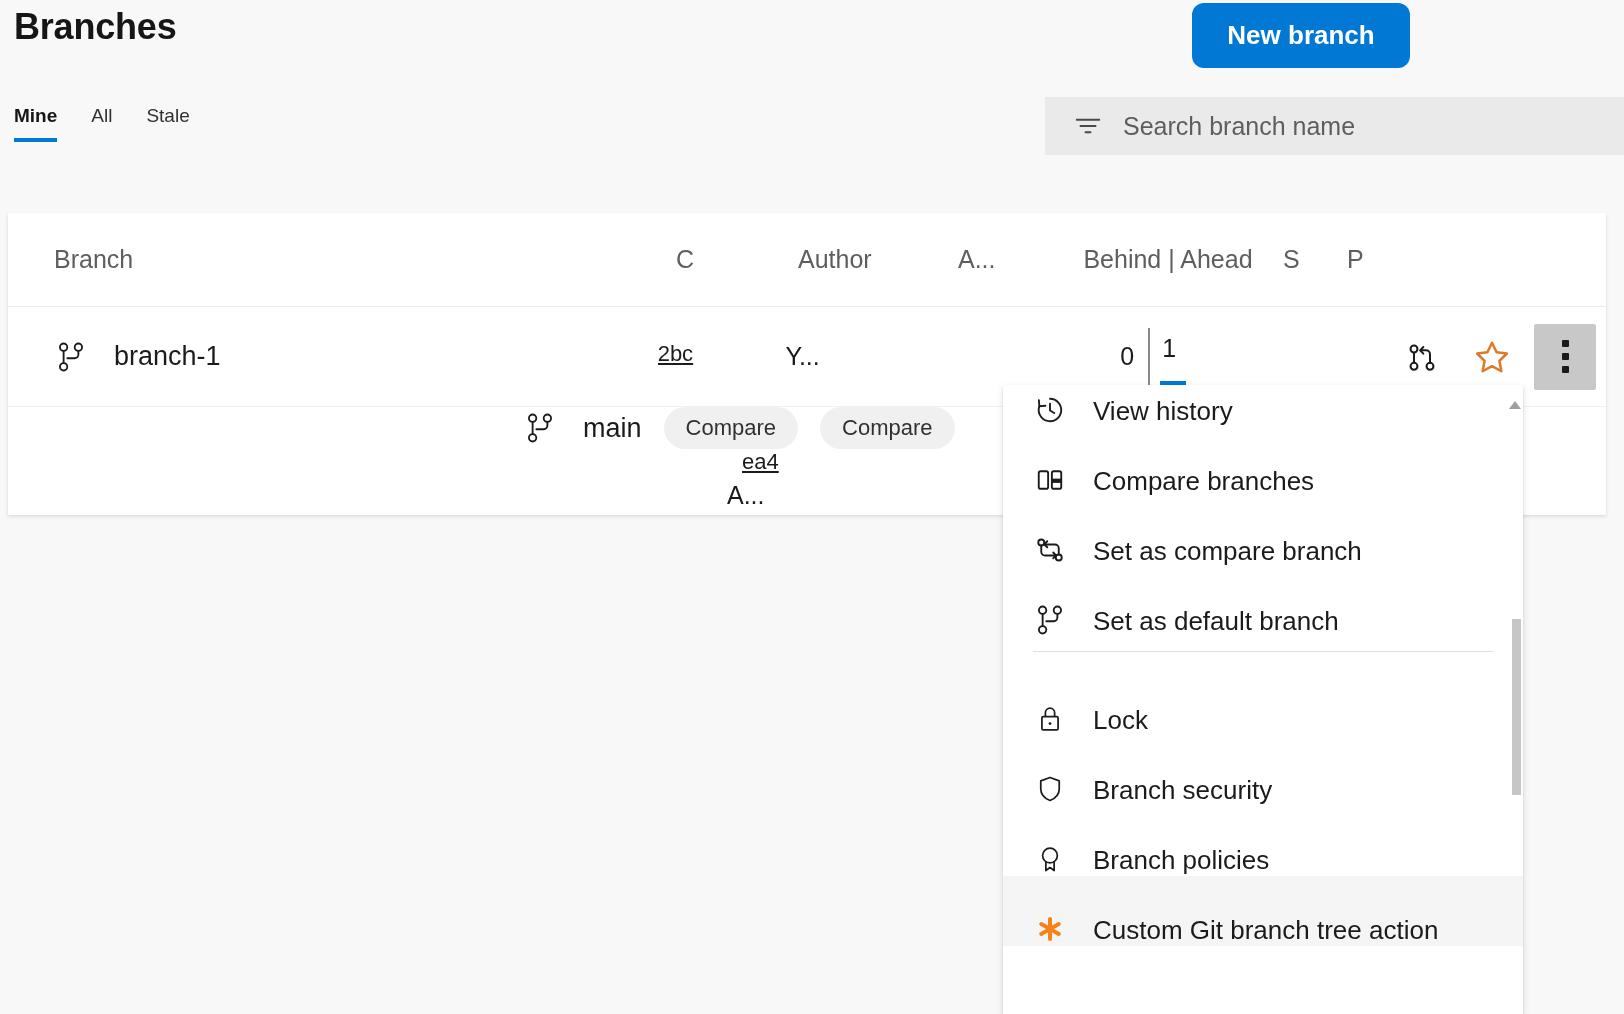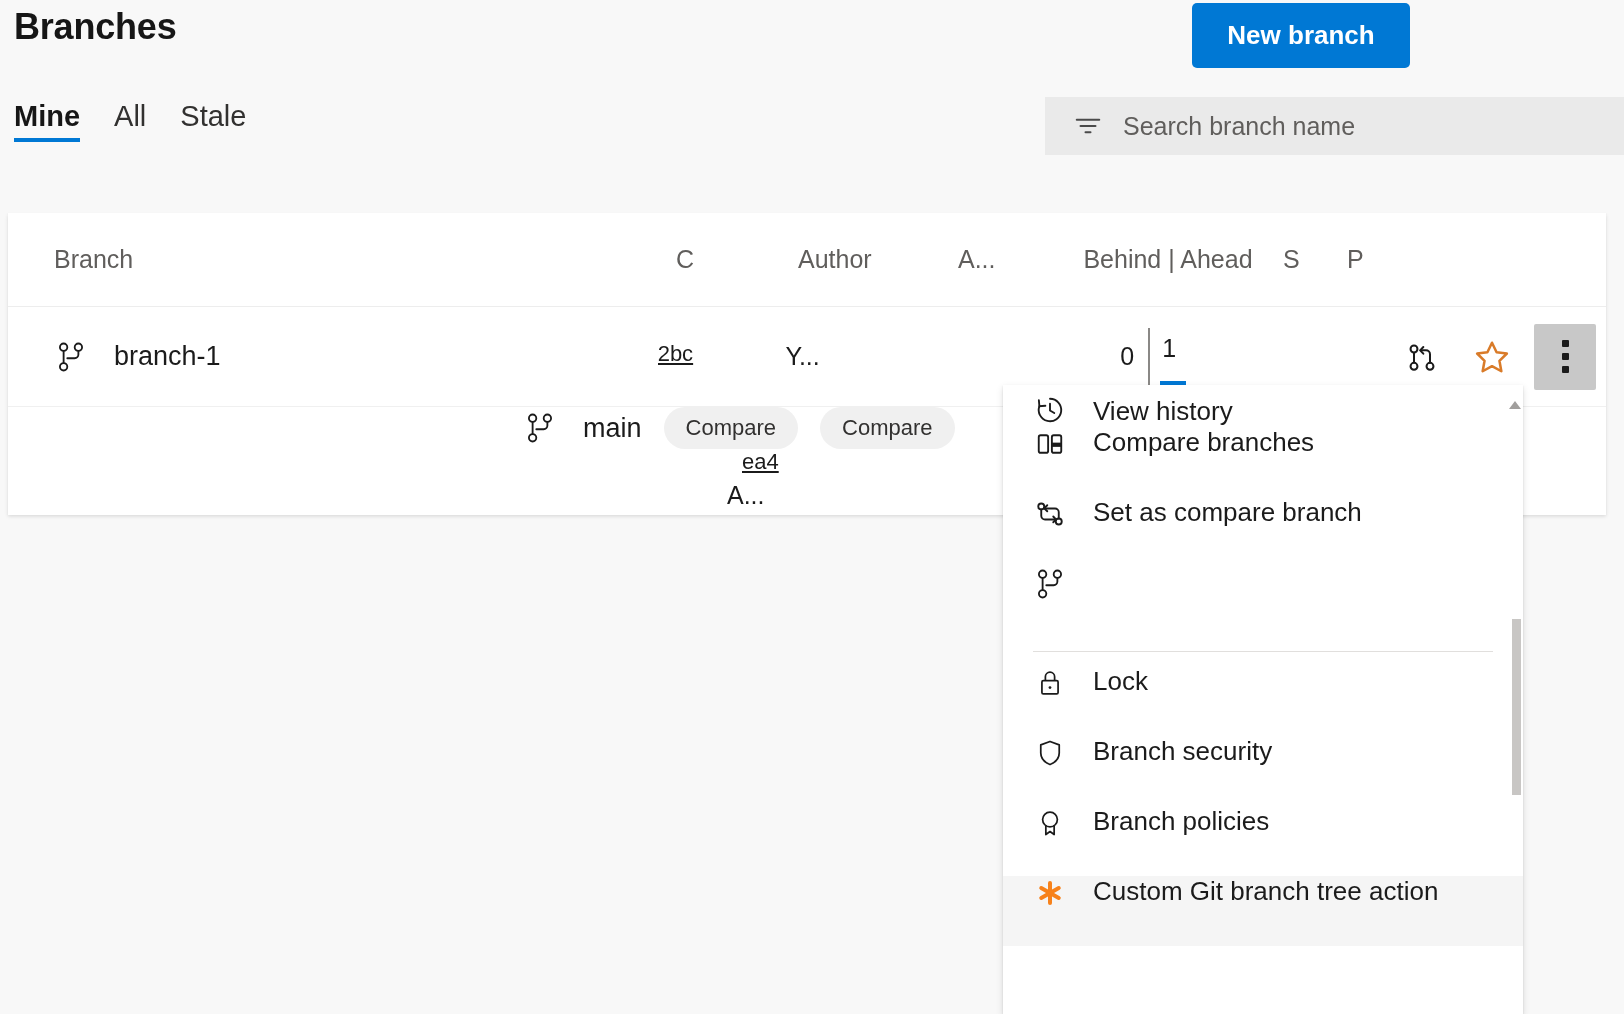--- a/index.html
+++ b/index.html
@@ -22,35 +22,35 @@
   }
   .page-title {
     position: absolute; left: 14px; top: 6px;
     font-size: 36px; font-weight: 600; letter-spacing: -0.2px;
     color: #161616;
   }
   .new-branch-btn {
     position: absolute; right: 10px; top: 3px;
     width: 218px; height: 65px;
     background: #0078d4; color: #ffffff;
-    border: none; border-radius: 5px;
+    border: none; border-radius: 12px;
     font-family: "Liberation Sans", sans-serif;
     font-size: 26px; font-weight: 600;
     cursor: pointer;
     display: flex; align-items: center; justify-content: center;
   }
 
   
   .tabs {
     position: absolute; left: 14px; top: 100px;
     display: flex; align-items: flex-start; gap: 34px;
   }
   .tab {
     position: relative;
-    font-size: 29px;
+    font-size: 19px;
     color: #323130;
     padding-bottom: 28px;
     cursor: pointer;
     line-height: 32px;
   }
   .tab.selected { font-weight: 700; color: #161616; }
   .tab.selected::after {
     content: "";
     position: absolute; left: 0; right: 0; bottom: 18px;
     height: 4px; background: #0078d4;
@@ -161,21 +161,21 @@
   .ctx-menu {
     position: absolute; left: 1003px; top: 385px;
     width: 520px; height: 629px;
     background: #ffffff;
     box-shadow: 0 3.2px 7.2px rgba(0,0,0,0.13), 0 0.6px 1.8px rgba(0,0,0,0.11);
     overflow: hidden;
     z-index: 40;
   }
   .ctx-list { position: relative; }
   .ctx-item {
-    display: flex; align-items: flex-start;
+    display: flex; align-items: flex-end;
     height: 70px; padding-left: 30px;
     cursor: pointer;
     font-size: 26px; color: #1b1b1b;
   }
   .ctx-item.highlight { background: #f5f5f5; }
   .ctx-item .mi-icon {
     width: 34px; height: 34px; margin-right: 26px; flex: 0 0 auto;
     display: flex; align-items: center; justify-content: center;
   }
   .ctx-item.clipped { height: 42px; align-items: flex-end; }
@@ -378,20 +378,21 @@
       <div class="ctx-item">
         <span class="mi-icon">
           <svg width="30" height="32" viewBox="0 0 24 26" fill="none" stroke="#1b1b1b" stroke-width="1.5">
             <circle cx="6" cy="5" r="3"></circle>
             <circle cx="18" cy="5" r="3"></circle>
             <circle cx="6" cy="21" r="3"></circle>
             <path d="M6 8 v10"></path>
             <path d="M18 8 v3 a3 3 0 0 1 -3 3 H9" stroke-linecap="round"></path>
           </svg>
         </span>
+        <span>Set as default branch</span>
       </div>
 
       <div class="ctx-sep"></div>
 
       <div class="ctx-item">
         <span class="mi-icon">
           <svg width="28" height="30" viewBox="0 0 24 26" fill="none" stroke="#1b1b1b" stroke-width="1.5">
             <rect x="5" y="11" width="14" height="11.5" rx="1.2"></rect>
             <path d="M8 11 V7.6 a4 4 0 0 1 8 0 V11"></path>
             <circle cx="12" cy="17" r="1.2" fill="#1b1b1b" stroke="none"></circle>

